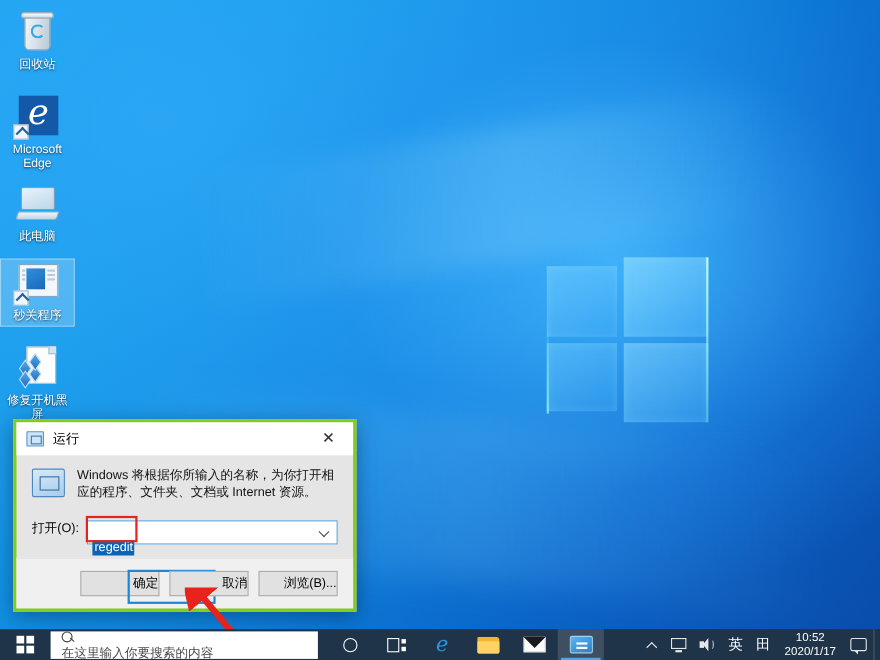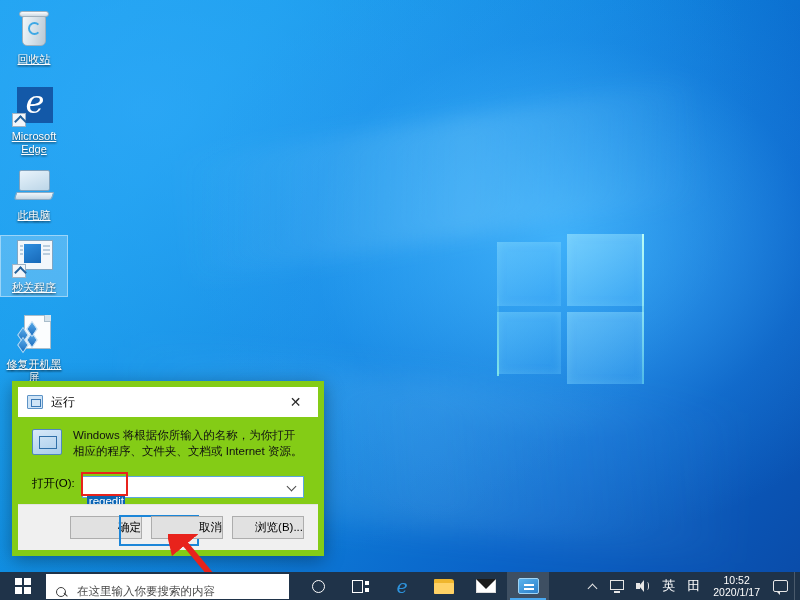--- a/index.html
+++ b/index.html
@@ -77,21 +77,21 @@
   }
   .desk-icon .glyph {
     width: 46px; height: 42px;
     margin: 0 auto 3px auto;
     position: relative;
   }
   .desk-icon.selected {
     background: rgba(255,255,255,0.22);
     outline: 1px solid rgba(255,255,255,0.55);
   }
-  .desk-icon .label { display: block; padding: 0 1px 2px 1px; text-decoration: underline; }
+  .desk-icon .label { display: block; padding: 0 1px 2px 1px; }
 
   
   .shortcut {
     position: absolute; left: 1px; bottom: 0;
     width: 14px; height: 14px;
     background: #f2f6fa;
     border: 1px solid #9fb2c4;
   }
   .shortcut::after {
     content: "";
@@ -197,22 +197,22 @@
     background: linear-gradient(140deg, #57a9e8, #1e6fc0);
     transform: rotate(45deg) skew(10deg,10deg);
     border: 1px solid #bedcf3;
   }
 
   
   #run-dialog {
     position: absolute;
     left: 12px; top: 381px;
     width: 312px; height: 175px;
-    background: #84cc16;
-    border: 6px solid #84cc16;
+    background: #e5e5e5;
+    border: 3px solid #84cc16;
     box-shadow: 0 4px 18px rgba(0,0,0,0.35);
     font-size: 12px;
     color: #000;
   }
   #titlebar {
     height: 30px;
     background: #ffffff;
     display: flex; align-items: center;
     padding-left: 9px;
     position: relative;
@@ -370,23 +370,24 @@
     width: 16px; height: 16px;
     display: grid;
     grid-template-columns: 7px 7px;
     grid-template-rows: 7px 7px;
     gap: 2px;
   }
   #start-logo i { background: #ffffff; display: block; }
   #search-box {
     width: 243px; height: 25px;
     background: #ffffff;
-    display: flex; align-items: flex-end;
+    display: flex; align-items: flex-start;
     padding-left: 10px;
     cursor: text;
+    flex-direction: column;
   }
   #search-icon {
     width: 12px; height: 12px;
     position: relative; flex: 0 0 auto;
     margin-right: 9px;
   }
   #search-icon::before {
     content: "";
     position: absolute; left: 0; top: 0;
     width: 8px; height: 8px;

